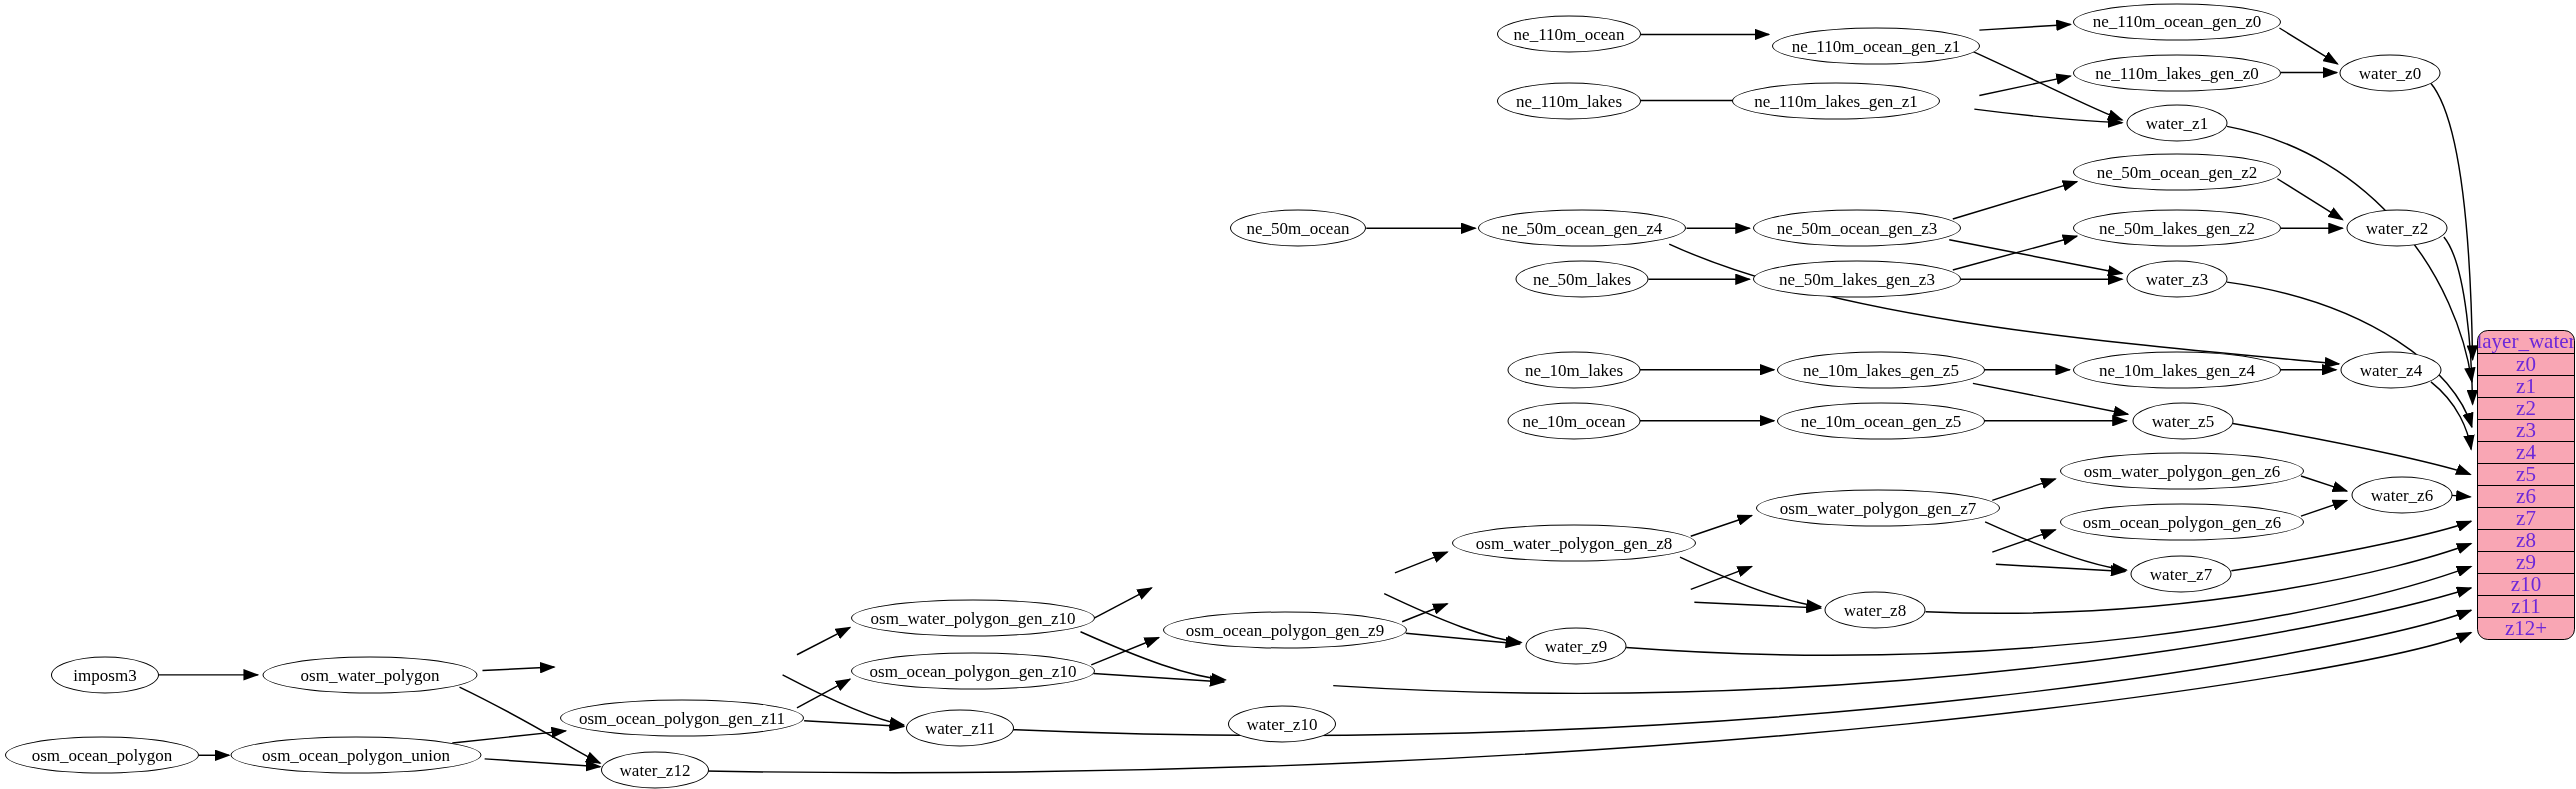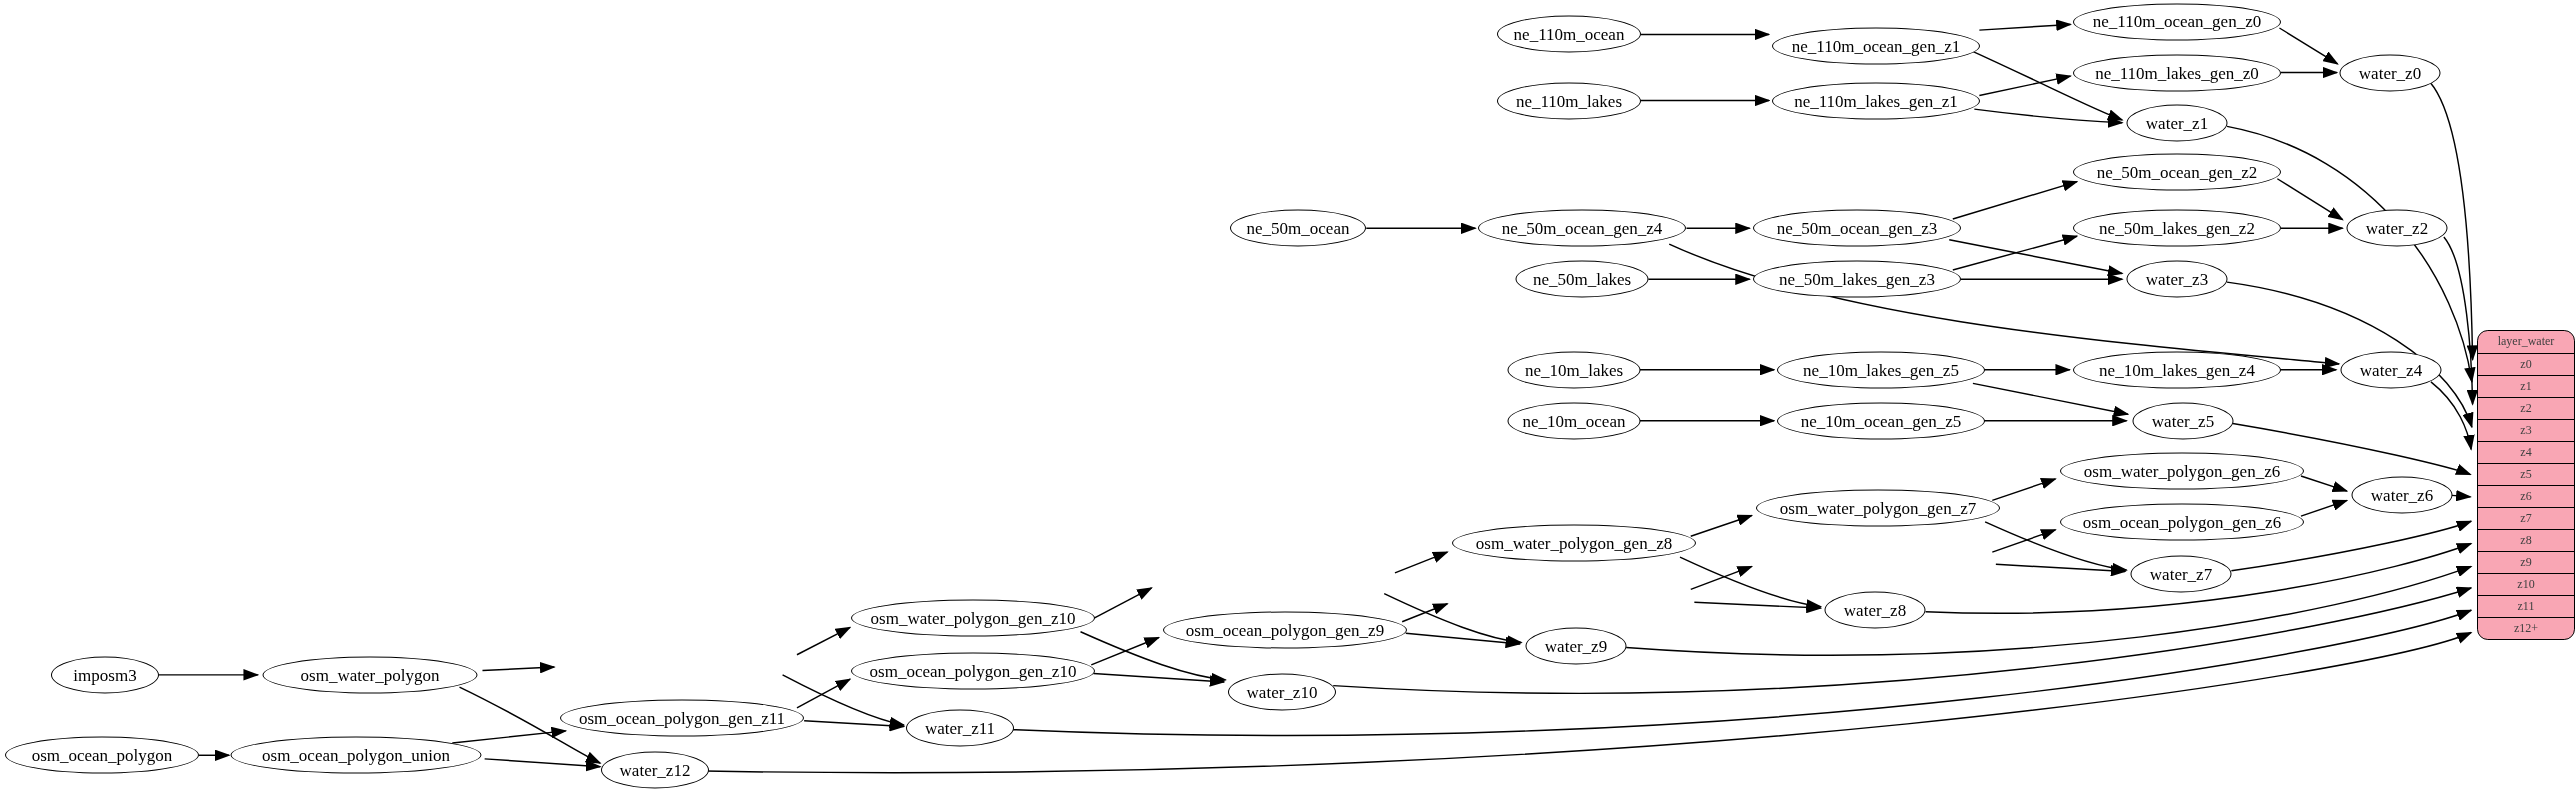--- a/index.html
+++ b/index.html
@@ -31,21 +31,21 @@
     border:1.4px solid #000;
     border-radius:10.8px;
     background:#f9a6b4;
     overflow:hidden;
     z-index:2;
   }
   .trow{
     height:21px;
     border-top:1.4px solid #000;
     display:flex;align-items:center;justify-content:center;
-    font-size:12px;color:#404040;
+    font-size:21px;color:#6d28d9;
   }
   .trow.thead{border-top:none;height:21.5px;}
 </style>
 </head>
 <body>
 
 <div id="canvas">
 
   <svg id="edges" viewBox="0 0 3588 1099">
     <defs>
@@ -148,28 +148,28 @@
   <div class="node" style="left:2390px;top:73px;width:101px">water_z0</div>
   <div class="node" style="left:2177px;top:123px;width:101px">water_z1</div>
   <div class="node" style="left:2397px;top:228px;width:101px">water_z2</div>
   <div class="node" style="left:2177px;top:279px;width:101px">water_z3</div>
   <div class="node" style="left:2391px;top:370px;width:101px">water_z4</div>
   <div class="node" style="left:2183px;top:421px;width:101px">water_z5</div>
   <div class="node" style="left:2402px;top:495px;width:101px">water_z6</div>
   <div class="node" style="left:2181px;top:574px;width:101px">water_z7</div>
   <div class="node" style="left:1875px;top:610px;width:101px">water_z8</div>
   <div class="node" style="left:1576px;top:646px;width:101px">water_z9</div>
-  <div class="node" style="left:1282px;top:692px;width:108px">water_z10</div>
+  <div class="node" style="left:1282px;top:724px;width:108px">water_z10</div>
   <div class="node" style="left:960px;top:728px;width:108px">water_z11</div>
   <div class="node" style="left:655px;top:770px;width:108px">water_z12</div>
 
   <div class="node" style="left:1569px;top:34px;width:144px">ne_110m_ocean</div>
   <div class="node" style="left:1569px;top:101px;width:144px">ne_110m_lakes</div>
   <div class="node" style="left:1876px;top:46px;width:208px">ne_110m_ocean_gen_z1</div>
-  <div class="node" style="left:1876px;top:101px;width:208px">ne_110m_lakes_gen_z1</div>
+  <div class="node" style="left:1836px;top:101px;width:208px">ne_110m_lakes_gen_z1</div>
   <div class="node" style="left:2177px;top:21.5px;width:208px">ne_110m_ocean_gen_z0</div>
   <div class="node" style="left:2177px;top:73px;width:208px">ne_110m_lakes_gen_z0</div>
 
   <div class="node" style="left:1298px;top:228px;width:136px">ne_50m_ocean</div>
   <div class="node" style="left:1582px;top:228px;width:208px">ne_50m_ocean_gen_z4</div>
   <div class="node" style="left:1582px;top:279px;width:133px">ne_50m_lakes</div>
   <div class="node" style="left:1857px;top:228px;width:208px">ne_50m_ocean_gen_z3</div>
   <div class="node" style="left:1857px;top:279px;width:208px">ne_50m_lakes_gen_z3</div>
   <div class="node" style="left:2177px;top:172px;width:208px">ne_50m_ocean_gen_z2</div>
   <div class="node" style="left:2177px;top:228px;width:208px">ne_50m_lakes_gen_z2</div>

